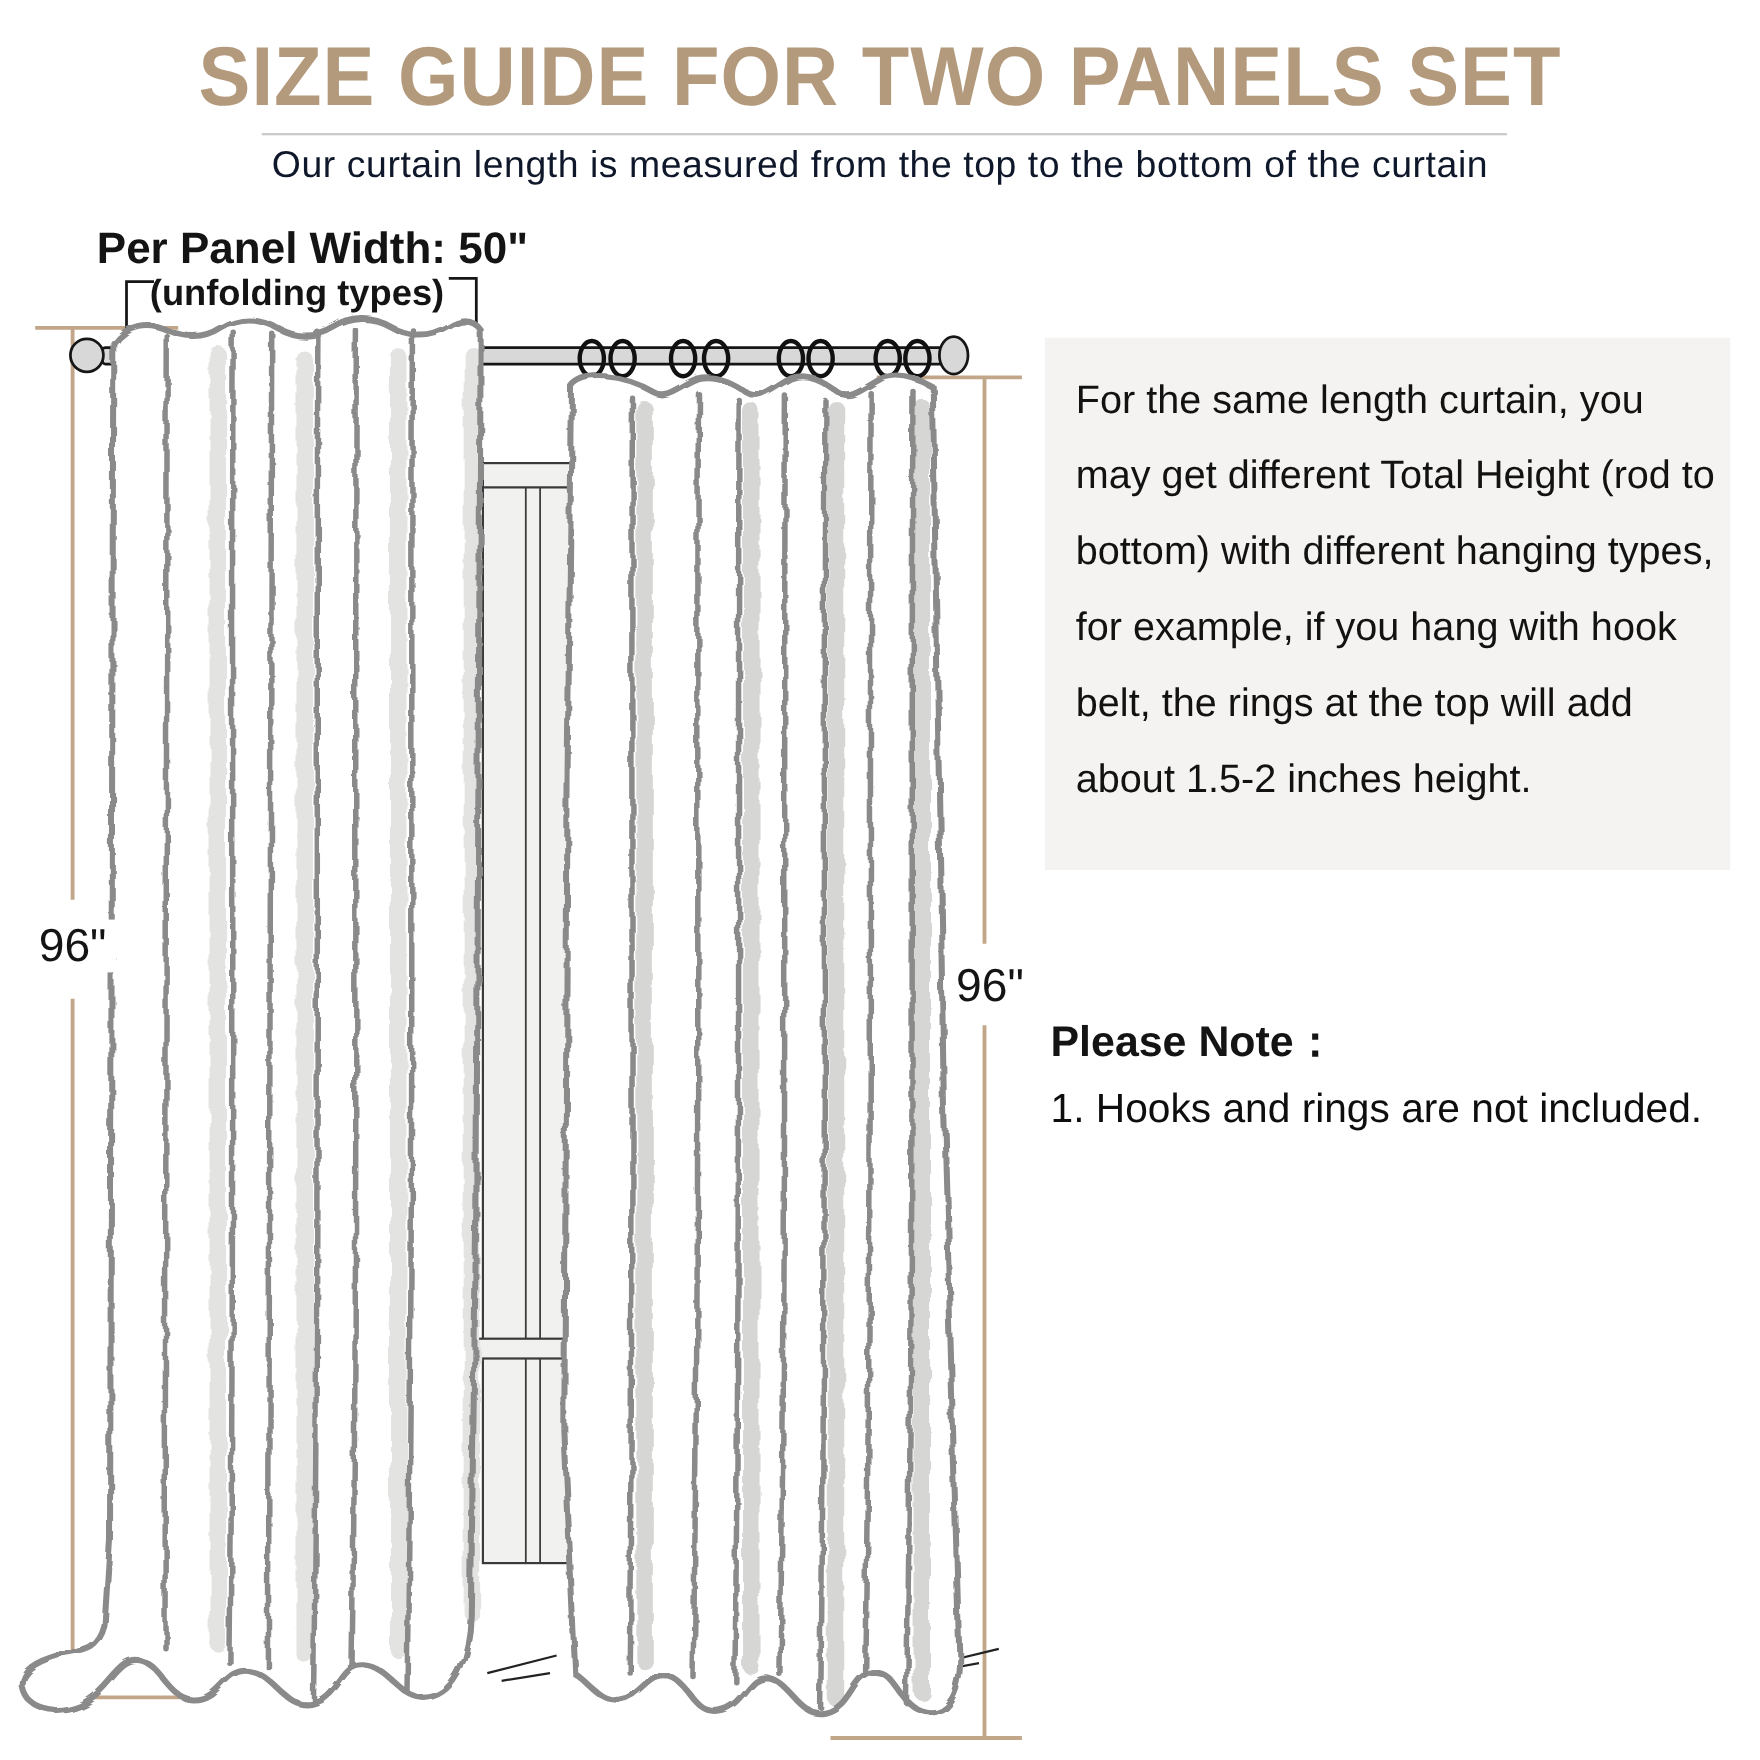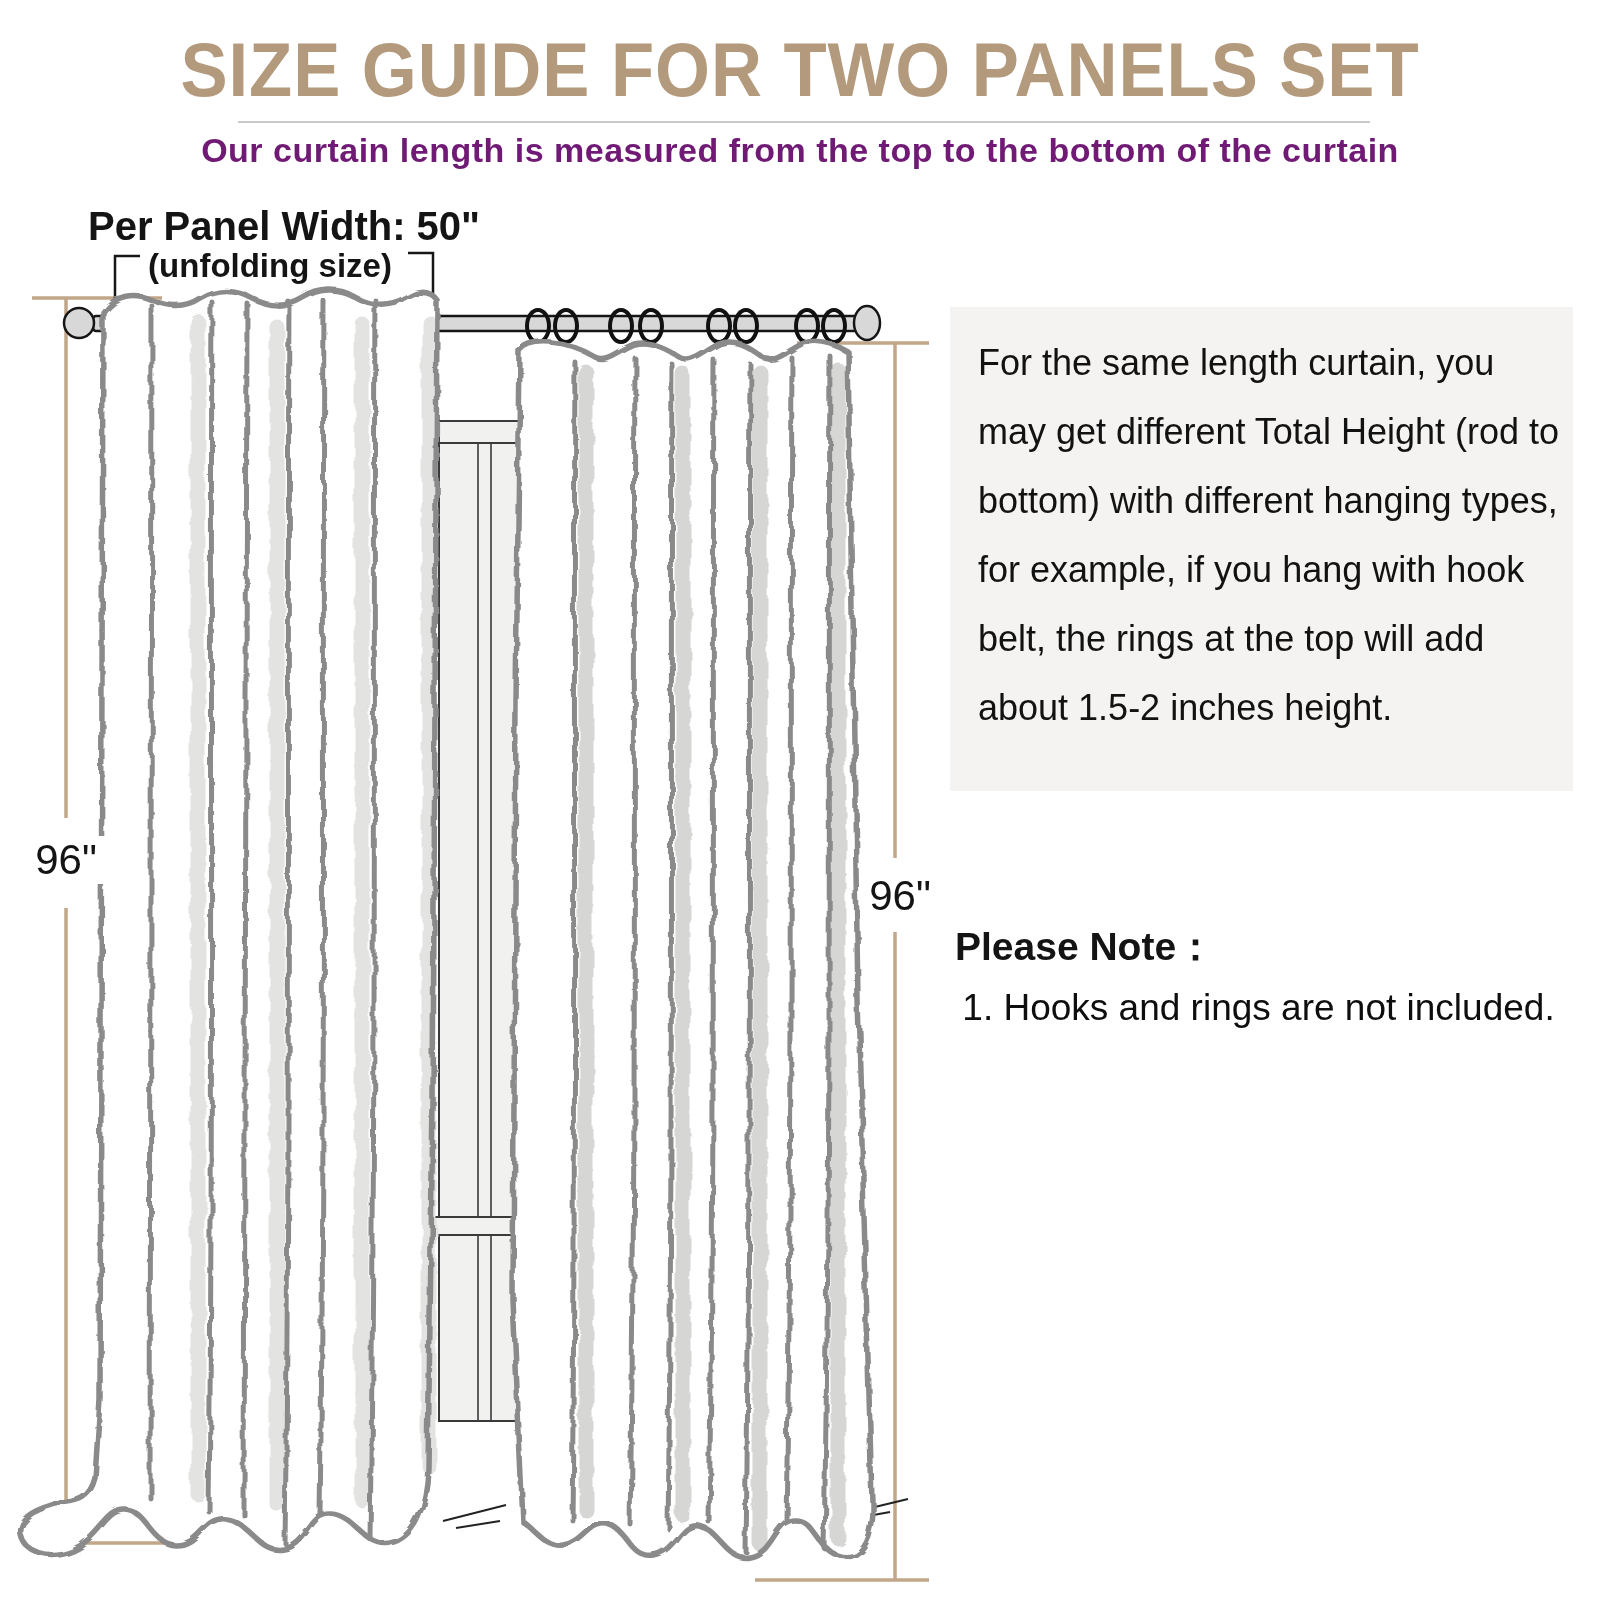--- a/index.html
+++ b/index.html
@@ -4,33 +4,33 @@
 <style>
   html,body{margin:0;padding:0;background:#ffffff;}
   body{width:1600px;height:1600px;position:relative;overflow:hidden;
        font-family:"Liberation Sans","DejaVu Sans",sans-serif;color:#141414;}
   .abs{position:absolute;}
   
   .title{top:26px;left:0;width:1600px;text-align:center;font-size:76px;font-weight:700;
          letter-spacing:1px;color:#b49a7c;white-space:nowrap;
          transform:scaleX(.93);transform-origin:50% 50%;}
   .divider{top:121px;left:238px;width:1132px;height:2px;background:#c9c9c9;}
-  .subtitle{top:131px;left:0;width:1600px;text-align:center;font-size:34px;font-weight:700;
-            letter-spacing:.5px;color:#701a75;white-space:nowrap;}
+  .subtitle{top:131px;left:0;width:1600px;text-align:center;font-size:34px;font-weight:400;
+            letter-spacing:.5px;color:#0f172a;white-space:nowrap;}
   
   .pw-label{top:204px;left:88px;width:364px;text-align:center;font-size:40px;font-weight:700;white-space:nowrap;}
   .pw-sub{top:247px;left:88px;width:364px;text-align:center;font-size:33px;font-weight:700;white-space:nowrap;}
   .len-left{top:836px;left:26px;width:80px;text-align:center;font-size:42px;background:#fff;}
   .len-right{top:872px;left:860px;width:80px;text-align:center;font-size:42px;background:#fff;}
   
   .notebox{top:307px;left:950px;width:623px;height:484px;background:#f4f3f1;
            box-sizing:border-box;padding:21px 14px 0 28px;}
   .notebox p{margin:0;font-size:36px;line-height:69px;color:#121212;}
   .please{top:920px;left:955px;font-size:39px;font-weight:700;white-space:nowrap;}
-  .notelist{top:983px;left:955px;width:607px;text-align:center;}
+  .notelist{top:983px;left:955px;width:607px;}
   .notelist div{font-size:37px;line-height:50px;margin-bottom:26px;color:#0e0e0e;}
   svg.scene{position:absolute;top:0;left:0;}
 </style>
 </head>
 <body>
 
 <svg class="scene" width="1600" height="1600" viewBox="0 0 1600 1600">
   <defs>
     <filter id="sketch" x="-5%" y="-5%" width="110%" height="110%">
       <feTurbulence type="fractalNoise" baseFrequency="0.018 0.05" numOctaves="2" seed="7" result="n"></feTurbulence>
@@ -150,21 +150,21 @@
       C631,1560 627,1528 607,1524 C589,1521 584,1543 564,1546 C545,1548 534,1528 523,1522
       L513,1300 L516,700 L520,352 Z"></path>
   </g>
 </svg>
 
 <div class="abs title">SIZE GUIDE FOR TWO PANELS SET</div>
 <div class="abs divider"></div>
 <div class="abs subtitle">Our curtain length is measured from the top to the bottom of the curtain</div>
 
 <div class="abs pw-label">Per Panel Width: 50"</div>
-<div class="abs pw-sub">(unfolding size)</div>
+<div class="abs pw-sub">(unfolding types)</div>
 <div class="abs len-left">96"</div>
 <div class="abs len-right">96"</div>
 
 <div class="abs notebox">
   <p>For the same length curtain, you may get different Total Height (rod to bottom) with different hanging types, for example, if you hang with hook belt, the rings at the top will add about 1.5-2 inches height.</p>
 </div>
 
 <div class="abs please">Please Note：</div>
 
 <div class="abs notelist">

